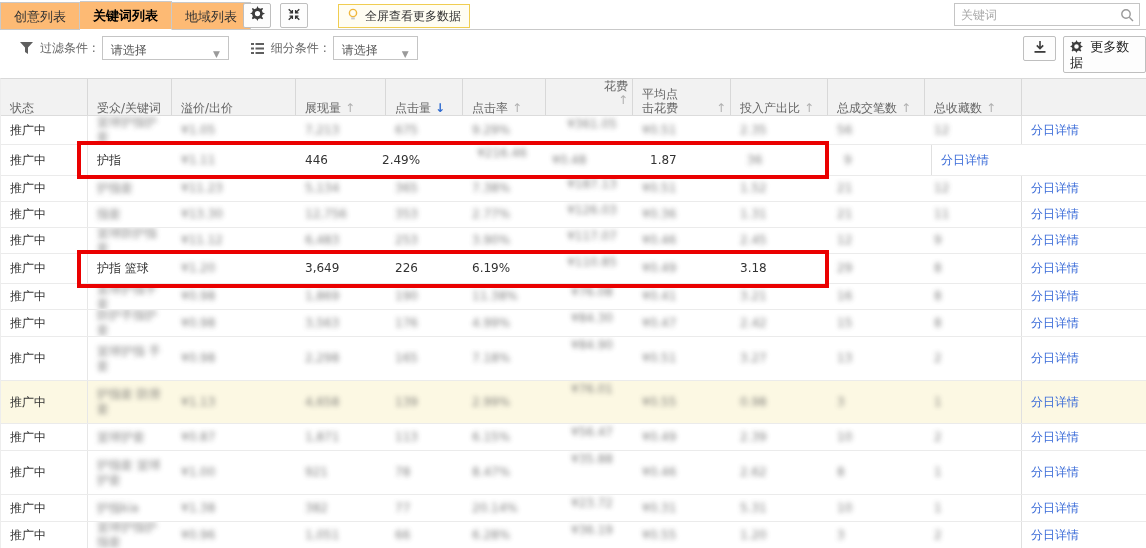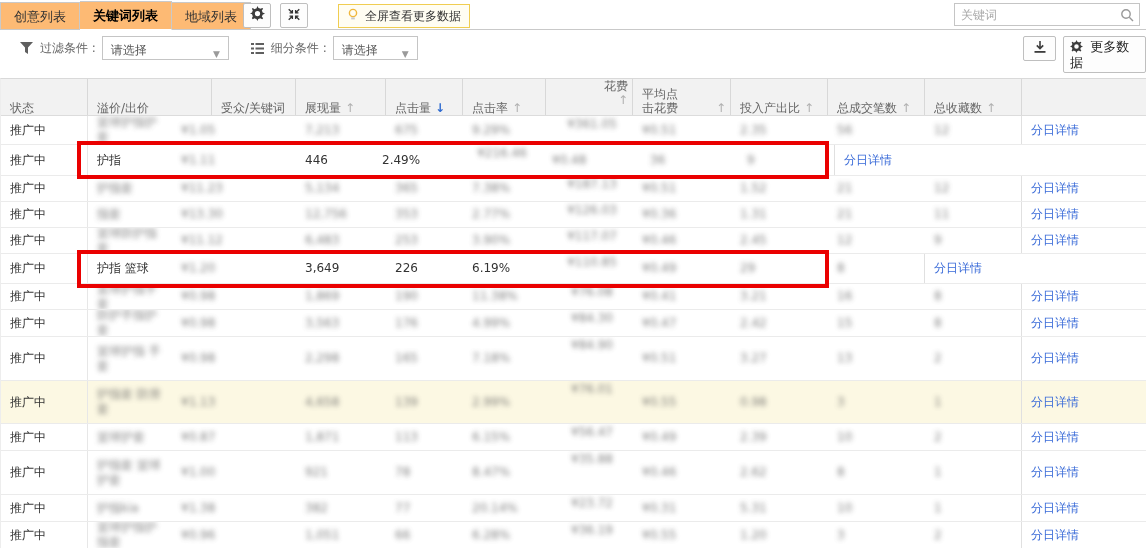--- a/index.html
+++ b/index.html
@@ -191,25 +191,25 @@
           <path fill="#3c3c3c" fill-rule="evenodd" d="M8 0l1 2.2a6 6 0 0 1 2 .8L13.2 2 14 3l-1.4 1.8a6 6 0 0 1 .8 2L16 8l-2.6 1.2a6 6 0 0 1-.8 2L14 13l-1 1-2.2-1a6 6 0 0 1-2 .8L8 16l-1.2-2.2a6 6 0 0 1-2-.8L3 14l-1-1 1-2.2a6 6 0 0 1-.8-2L0 8l2.2-1.2a6 6 0 0 1 .8-2L2 3l1-1 1.8 1.4a6 6 0 0 1 2-.8zM8 5.2a2.8 2.8 0 1 0 0 5.6 2.8 2.8 0 0 0 0-5.6z"></path>
         </svg>
     </span><span>更多数据</span>
   </div>
 
   <div class="table-wrap">
     <div class="thead" id="thead">
         <div class="th col-status">
           <span>状态</span>
         </div>
+        <div class="th col-keyword">
+          <span>受众/关键词</span>
+        </div>
         <div class="th col-bid">
           <span>溢价/出价</span>
-        </div>
-        <div class="th col-keyword">
-          <span>受众/关键词</span>
         </div>
         <div class="th col-impressions">
           <span>展现量</span>
           <span class="arrow">↑</span>
         </div>
         <div class="th col-clicks">
           <span>点击量</span>
           <span class="arrow active">↓</span>
         </div>
         <div class="th col-ctr">
@@ -291,20 +291,23 @@
           </div>
           <div class="td col-ctr">
             <span>2.49%</span>
           </div>
           <div class="td col-cost">
             <span class="masked">¥216.46</span>
           </div>
           <div class="td col-avg_cost">
             <span class="masked">¥0.48</span>
           </div>
+          <div class="td col-roi">
+            <span>1.87</span>
+          </div>
           <div class="td col-orders">
             <span class="masked">36</span>
           </div>
           <div class="td col-favorites">
             <span class="masked">9</span>
           </div>
           <div class="td col-action">
             <span class="link">分日详情</span>
           </div>
         </div>
@@ -439,20 +442,23 @@
             <span>226</span>
           </div>
           <div class="td col-ctr">
             <span>6.19%</span>
           </div>
           <div class="td col-cost">
             <span class="masked">¥110.85</span>
           </div>
           <div class="td col-avg_cost">
             <span class="masked">¥0.49</span>
+          </div>
+          <div class="td col-roi">
+            <span>3.18</span>
           </div>
           <div class="td col-orders">
             <span class="masked">29</span>
           </div>
           <div class="td col-favorites">
             <span class="masked">8</span>
           </div>
           <div class="td col-action">
             <span class="link">分日详情</span>
           </div>

